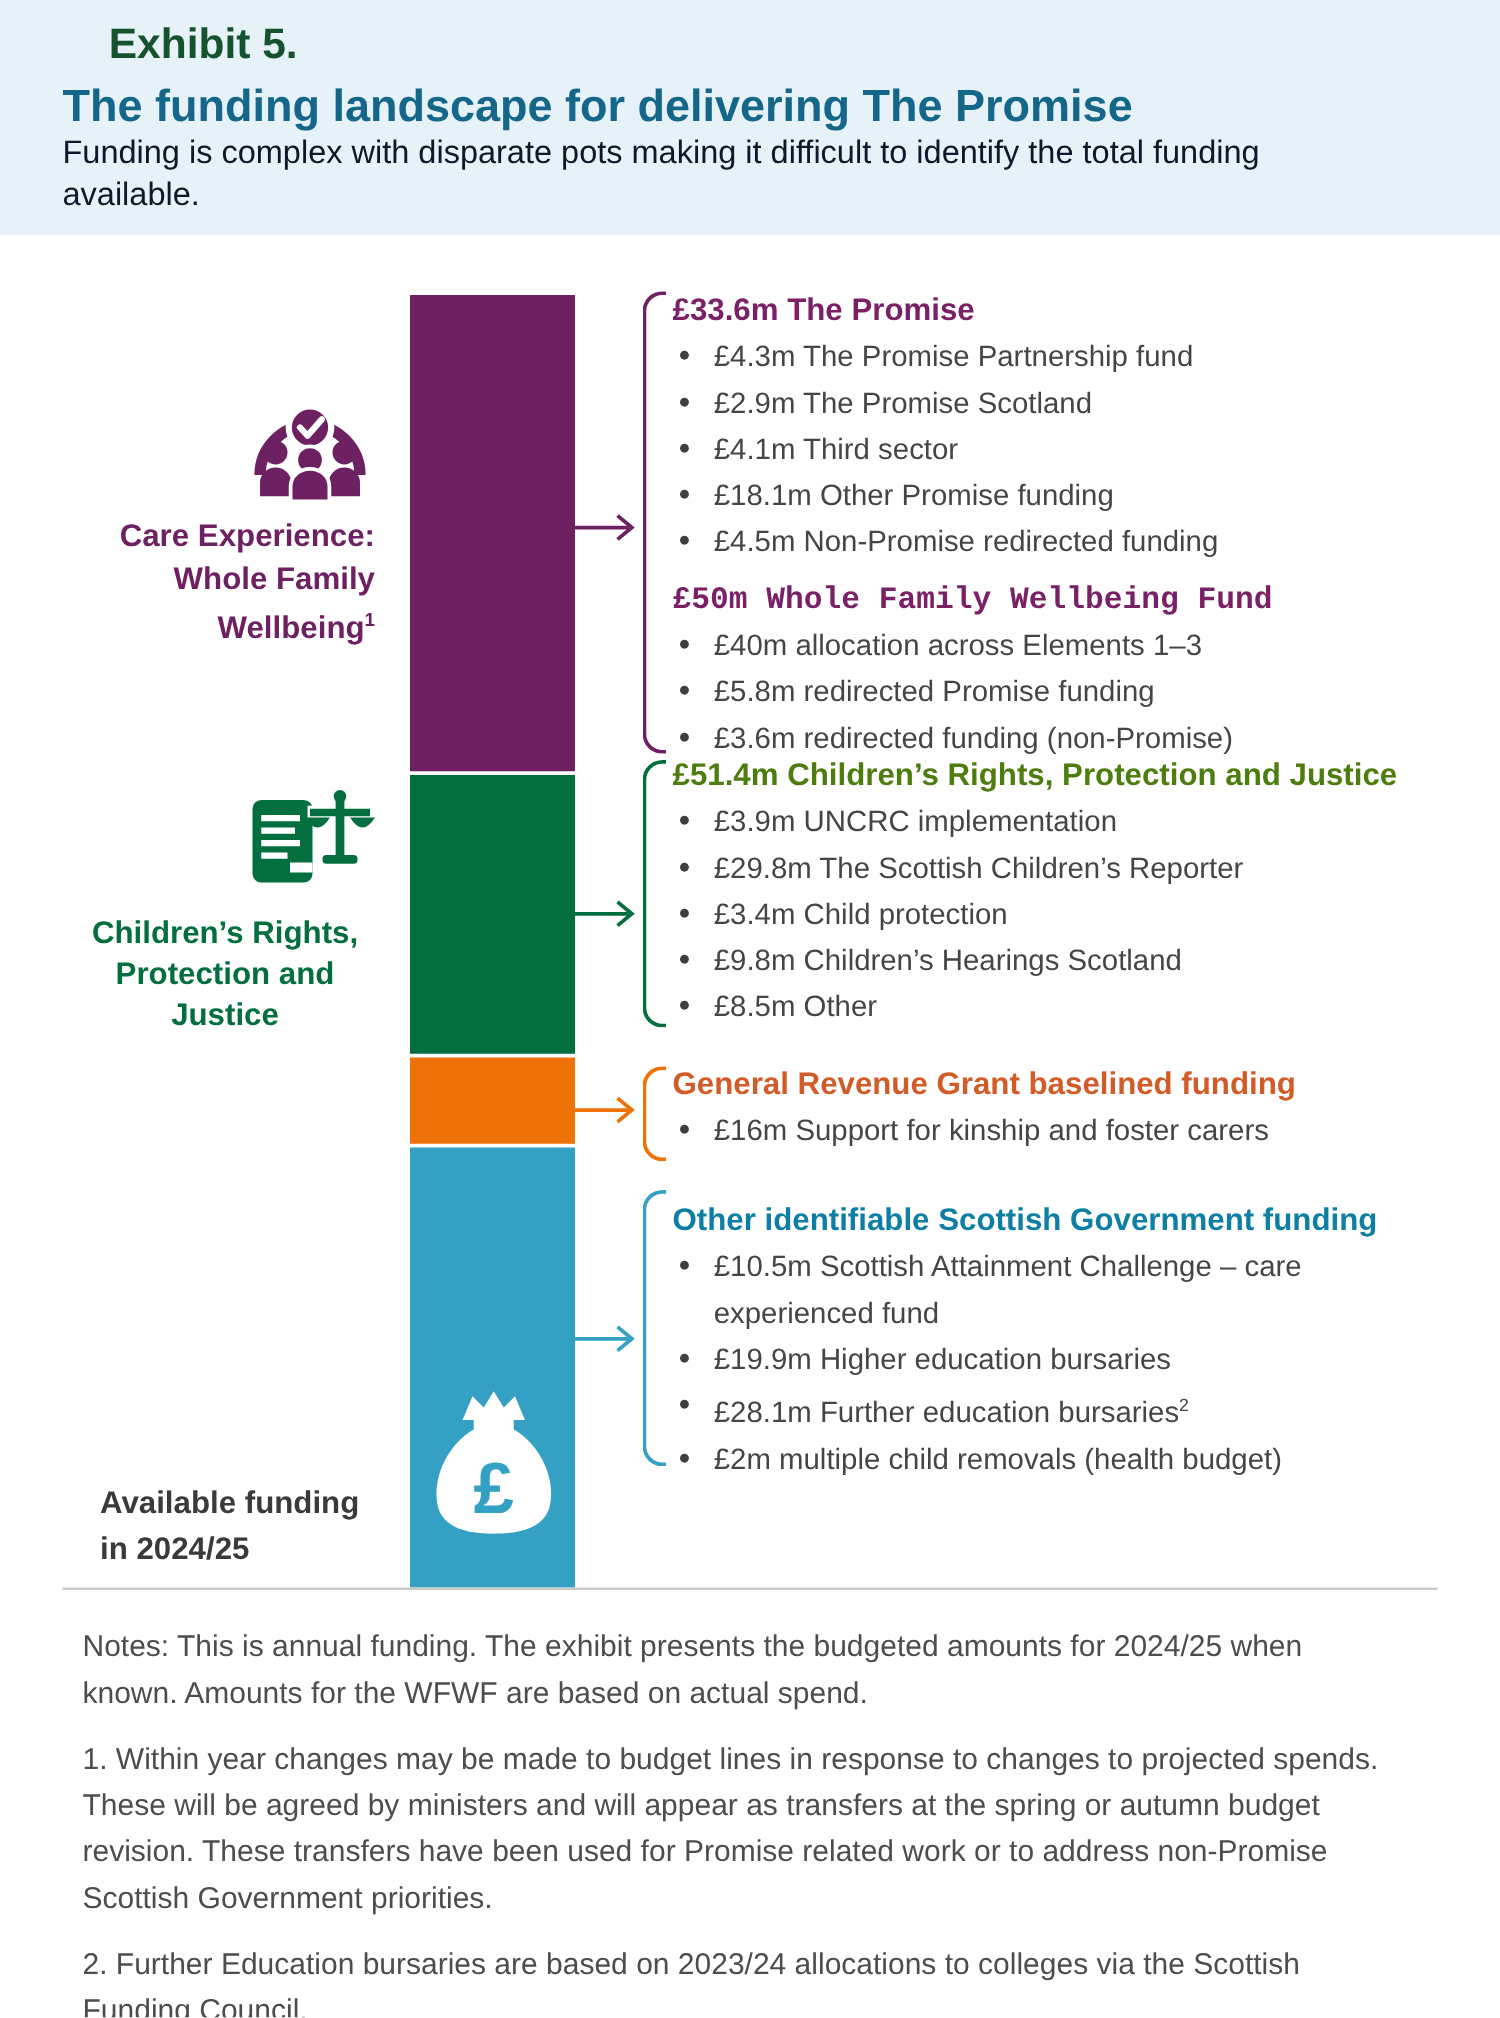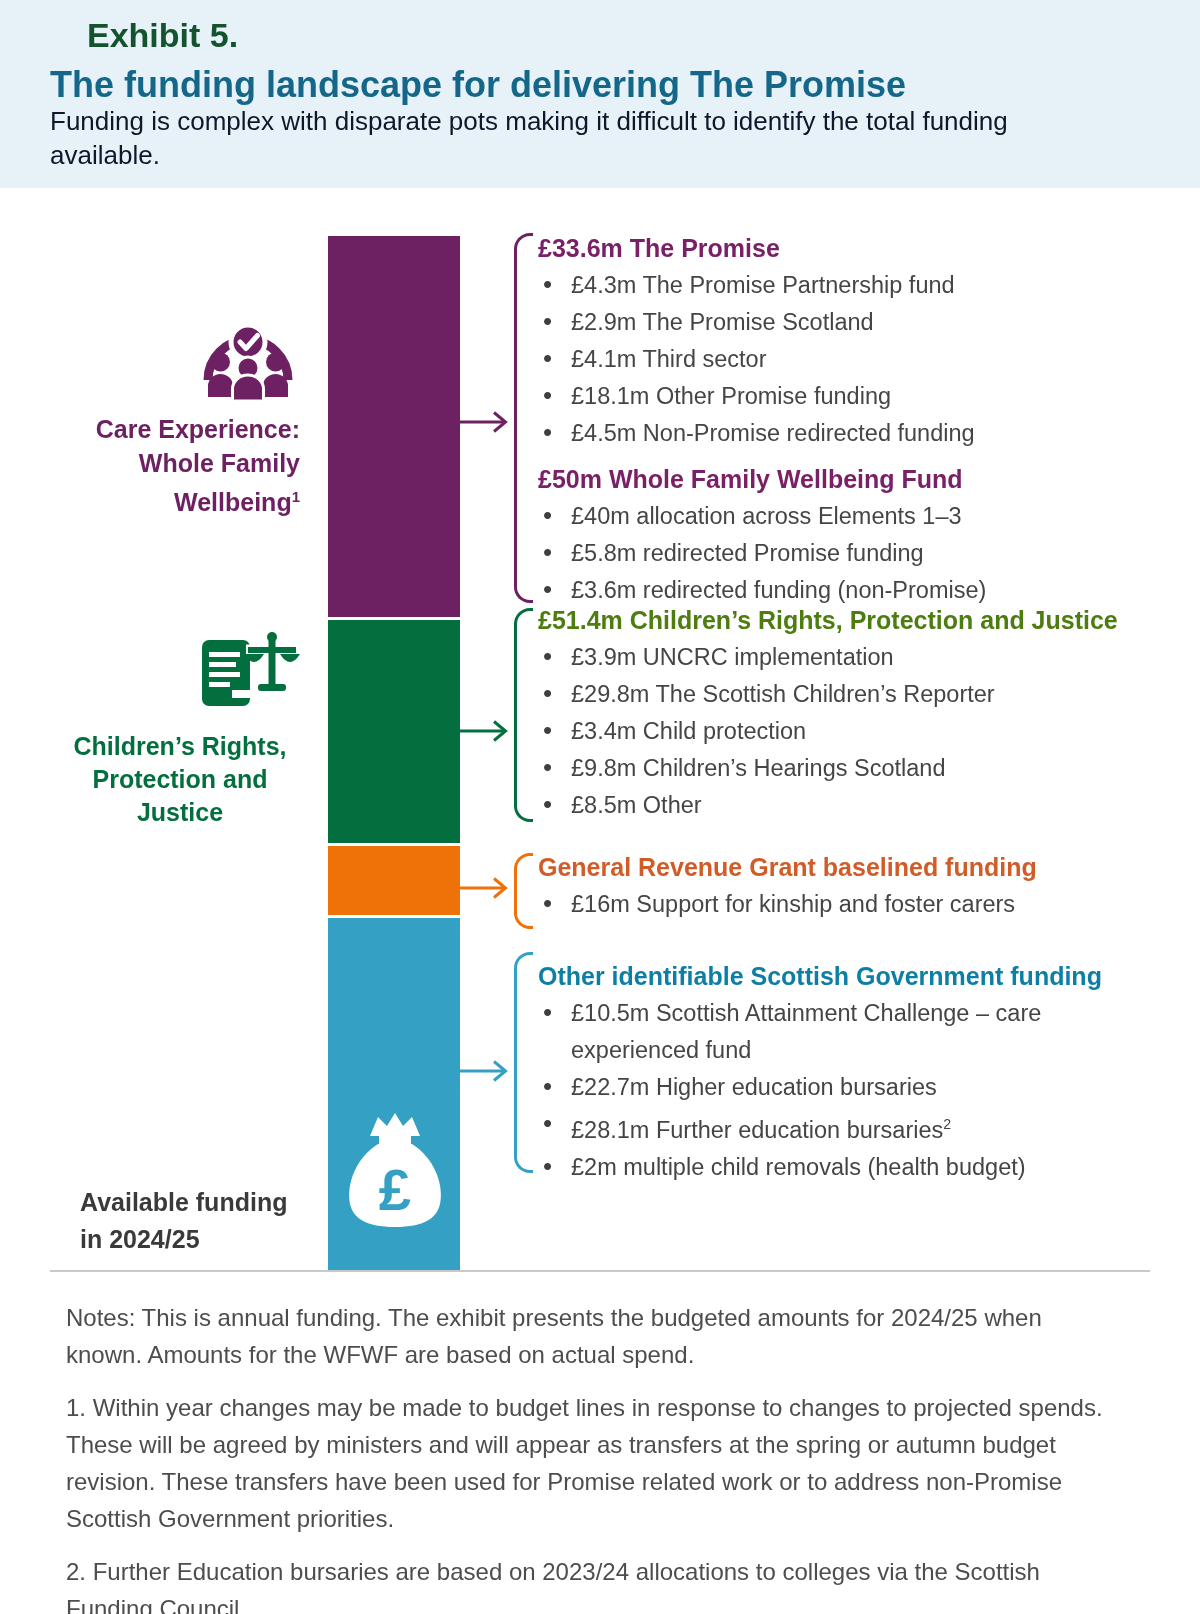--- a/index.html
+++ b/index.html
@@ -33,21 +33,21 @@
   .ar-orange { top:875px; }
   .ar-teal   { top:1058px; }
 
   
   .tblock { position:absolute; left:538px; width:625px; }
   .tb-promise { top:230px; }
   .tb-rights  { top:602px; }
   .tb-grg     { top:849px; }
   .tb-other   { top:958px; }
   .tblock h3 { margin:0; font-size:25px; font-weight:bold; line-height:37px; }
-  .tblock h3.hspace { margin-top:9px; }
+  .tblock h3.hspace { margin-top:9px;font-family:Liberation Mono, monospace; }
   .hd-purple { color:#7a2066; }
   .hd-green  { color:#4d7c0f; }
   .hd-orange { color:#d25c27; }
   .hd-teal   { color:#0e7fa4; }
   .tblock ul { margin:0; padding:0; list-style:none; }
   .tblock li { position:relative; padding-left:33px; font-size:23.5px; line-height:37px; color:#454545; }
   .tblock li::before { content:"\2022"; position:absolute; left:5px; top:-1px; font-size:26px; color:#3f3f3f; }
   .wrap-narrow { display:inline-block; max-width:478px; vertical-align:top; }
   sup.fn { font-size:60%; }
 
@@ -198,21 +198,21 @@
     <h3 class="hd-orange">General Revenue Grant baselined funding</h3>
     <ul>
       <li>£16m Support for kinship and foster carers</li>
     </ul>
   </div>
 
   <div class="tblock tb-other">
     <h3 class="hd-teal">Other identifiable Scottish Government funding</h3>
     <ul>
       <li><span class="wrap-narrow">£10.5m Scottish Attainment Challenge – care experienced fund</span></li>
-      <li>£22.7m Higher education bursaries</li>
+      <li>£19.9m Higher education bursaries</li>
       <li><span>£28.1m Further education bursaries</span><sup class="fn">2</sup></li>
       <li>£2m multiple child removals (health budget)</li>
     </ul>
   </div>
 
   <div class="divider"></div>
   <div class="notes">
     <p>Notes: This is annual funding. The exhibit presents the budgeted amounts for 2024/25 when known. Amounts for the WFWF are based on actual spend.</p>
     <p>1. Within year changes may be made to budget lines in response to changes to projected spends. These will be agreed by ministers and will appear as transfers at the spring or autumn budget revision. These transfers have been used for Promise related work or to address non-Promise Scottish Government priorities.</p>
     <p>2. Further Education bursaries are based on 2023/24 allocations to colleges via the Scottish Funding Council.</p>

